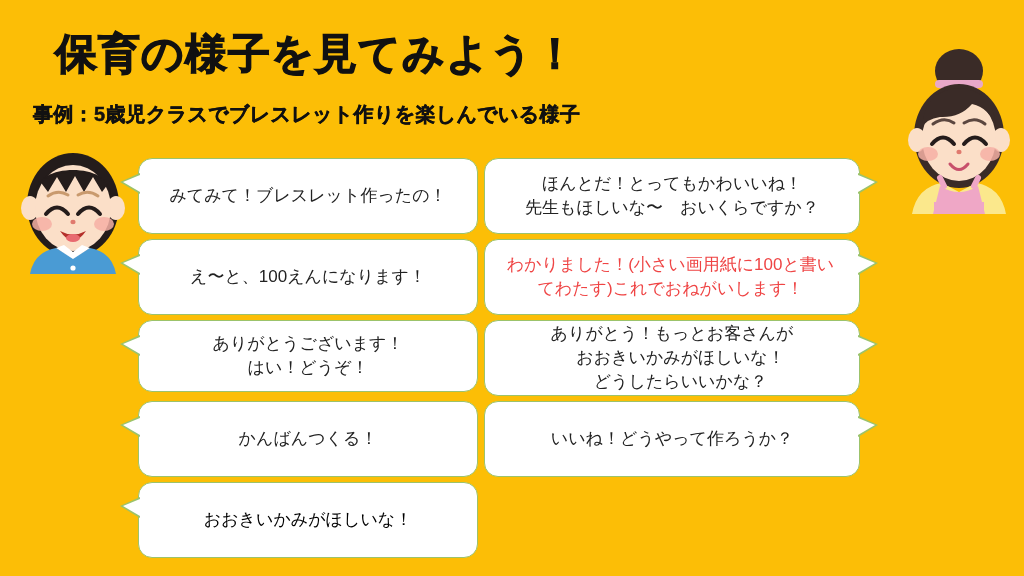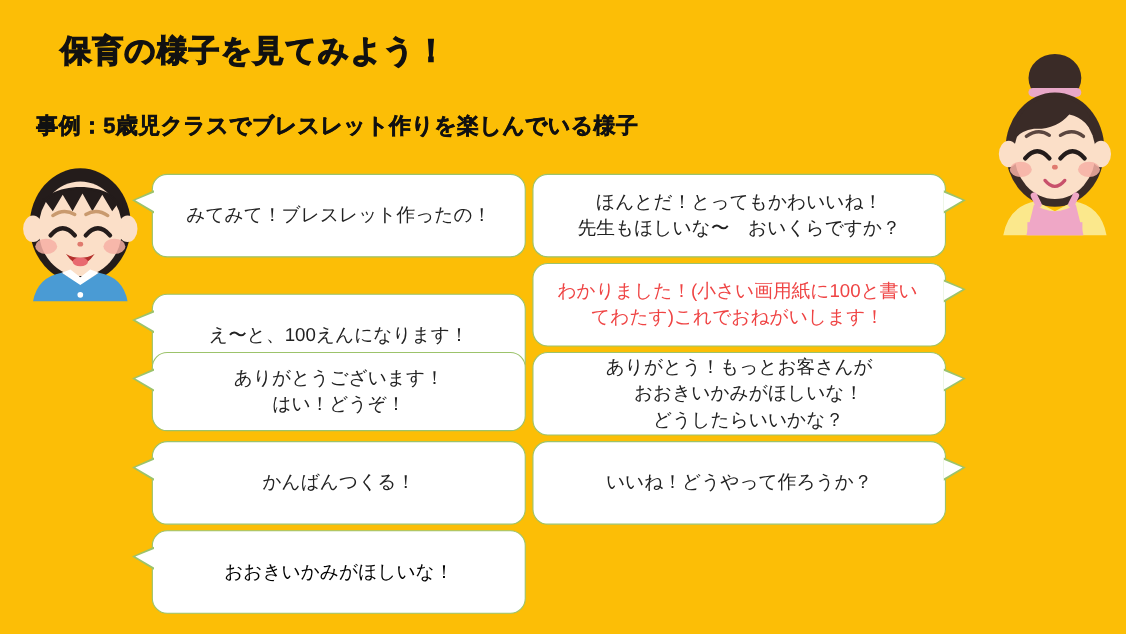--- a/index.html
+++ b/index.html
@@ -19,21 +19,21 @@
     width: 1024px;
     height: 576px;
     background: #FCBE06;
   }
 
   
   #title {
     position: absolute;
     left: 55px;
     top: 31px;
-    font-size: 28px;
+    font-size: 42px;
     font-weight: 900;
     color: #111111;
     letter-spacing: 1px;
     line-height: 1.1;
     white-space: nowrap;
     -webkit-text-stroke: 1.2px #111111;
   }
   #subtitle {
     position: absolute;
     left: 33px;
@@ -180,21 +180,21 @@
       <path d="M44 150 l-4 -8 M74 150 l4 -8" stroke="#EFA7C6" stroke-width="6" stroke-linecap="round"></path>
     </svg>
   </div>
 
   <div class="bubble center" style="left: 138px; top: 158px; width: 340px; height: 76px; background: rgb(255, 255, 255); border-color: rgb(156, 195, 107); color: rgb(34, 34, 34);">
     <span class="tail-l"></span>
     <span class="tail-l-in"></span>
     <span class="txt">みてみて！ブレスレット作ったの！</span>
   </div>
 
-  <div class="bubble center" style="left: 138px; top: 239px; width: 340px; height: 76px; background: rgb(255, 255, 255); border-color: rgb(156, 195, 107); color: rgb(34, 34, 34); margin-top: 28px;">
+  <div class="bubble center" style="left: 138px; top: 239px; width: 340px; height: 76px; background: rgb(255, 255, 255); border-color: rgb(156, 195, 107); color: rgb(34, 34, 34);">
     <span class="tail-l"></span>
     <span class="tail-l-in"></span>
     <span class="txt">え〜と、100えんになります！</span>
   </div>
 
   <div class="bubble center" style="left: 138px; top: 320px; width: 340px; height: 72px; background: rgb(255, 255, 255); border-color: rgb(156, 195, 107); color: rgb(34, 34, 34);">
     <span class="tail-l"></span>
     <span class="tail-l-in"></span>
     <span class="txt">ありがとうございます！
 はい！どうぞ！</span>

